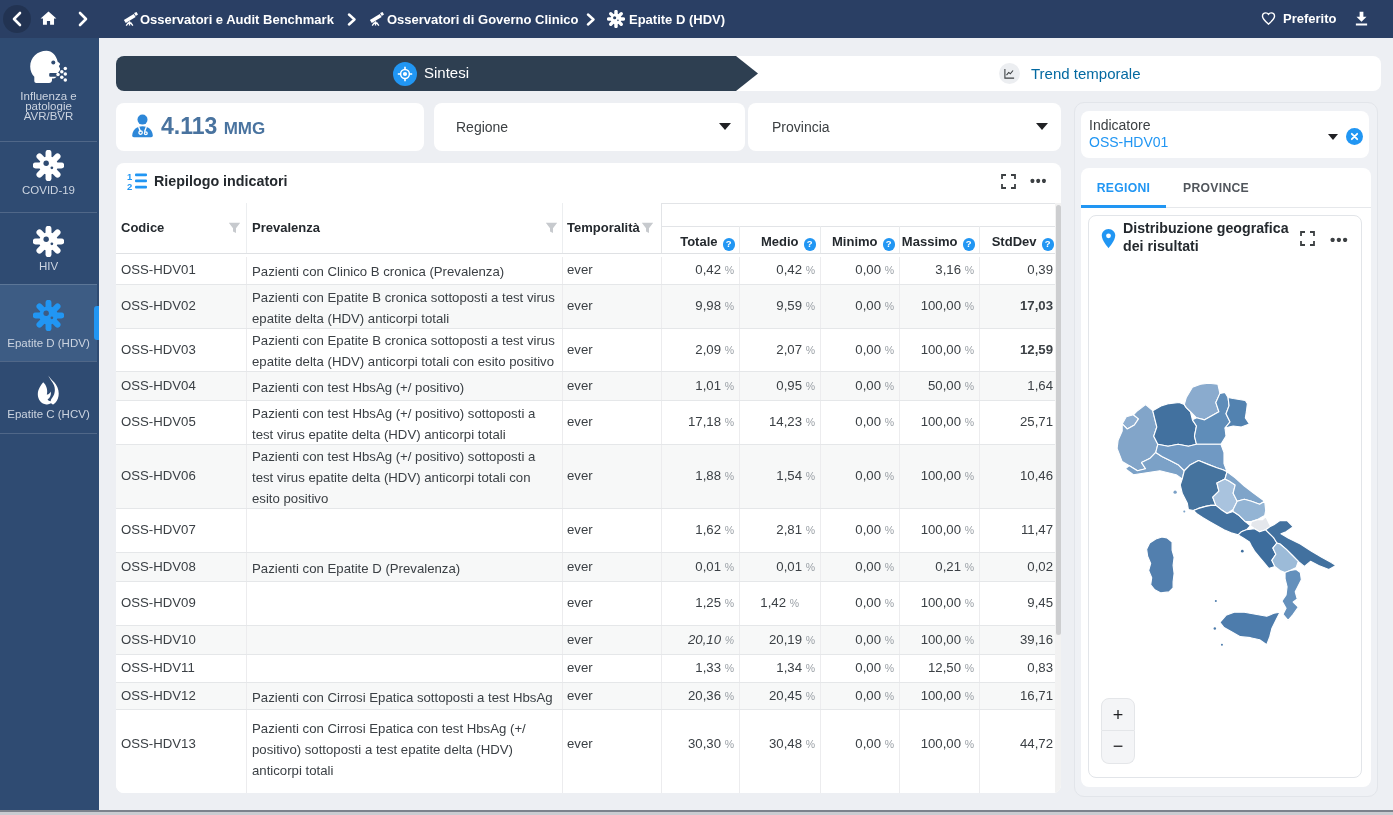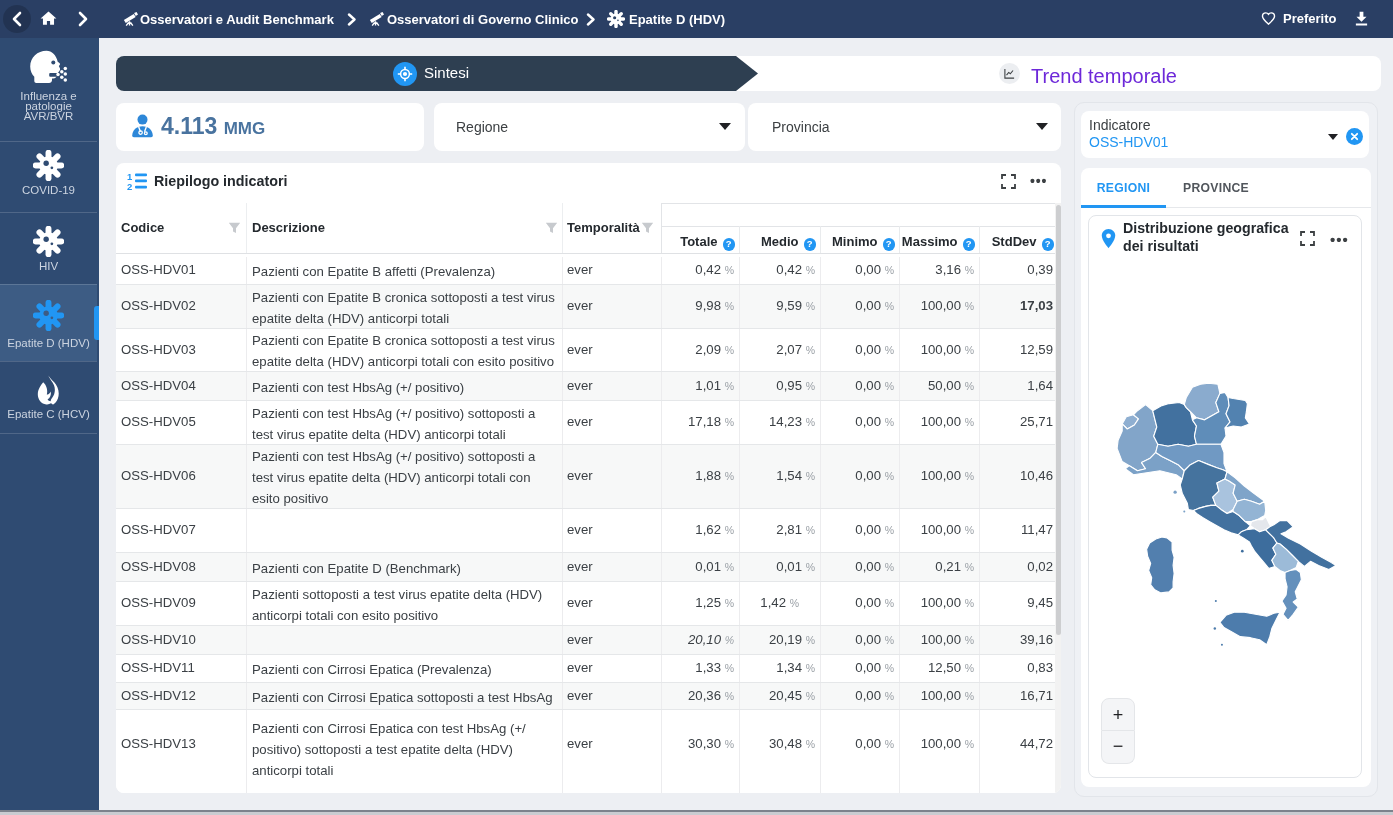--- a/index.html
+++ b/index.html
@@ -16,21 +16,21 @@
 
 
 .sitem { left:0; width:97px; color:#ccd4e0; font-size:11.5px; text-align:center; line-height:10.2px; }
 .sdiv { left:0; width:97px; height:1px; background:rgba(255,255,255,0.16); }
 #sel { left:0; top:284px; width:97px; height:77px; background:#3d5c84; }
 #selbar { left:94px; top:306px; width:5px; height:34px; background:#2196f3; border-radius:3px 0 0 3px; }
 
 
 #tabbar { left:116px; top:56px; width:1265px; height:35px; background:#ffffff; border-radius:8px; }
 #tabdark { left:116px; top:56px; width:620px; height:35px; background:#2e3f51; border-radius:8px 0 0 8px; }
-.tablabel { font-size:20px; color:#6d28d9; }
+.tablabel { font-size:15px; color:#0369a1; }
 
 .card { background:#fff; border-radius:8px; }
 #mmgcard { left:116px; top:103px; width:308px; height:48px; }
 #regione { left:434px; top:103px; width:311px; height:48px; }
 #provincia { left:748px; top:103px; width:313px; height:48px; }
 .ddtext { font-size:14px; color:#3c4043; top:119px; }
 .caret { width:0; height:0; border-left:6.5px solid transparent; border-right:6.5px solid transparent; border-top:7px solid #202124; }
 
 
 #tablecard { left:116px; top:163px; width:945px; height:630px; }
@@ -219,21 +219,21 @@
     </svg>
 <div class="abs" style="left:38px; top:10px; font-size:14.3px; font-weight:bold; color:#24292e;">Riepilogo indicatori</div>
 <svg class="abs" style="left:885px; top:11px;" width="15" height="15" viewBox="0 0 15 15">
       <path d="M1 5 V1 H5 M10 1 H14 V5 M14 10 V14 H10 M5 14 H1 V10" stroke="#3c4043" stroke-width="1.8" fill="none"></path>
     </svg>
 <div class="abs" style="left:914px; top:10px; color:#3c4043; font-size:14px; font-weight:bold; letter-spacing:0.8px;">•••</div>
 <div class="abs hdrtxt" style="left:5px; top:57px;">Codice</div>
 <svg class="abs" style="left:112px; top:59px;" width="13" height="12" viewBox="0 0 13 12">
       <path d="M0.8 0.8 H12.2 L8 6.2 V11 L5 9.4 V6.2 Z" fill="#c7cace"></path>
     </svg>
-<div class="abs hdrtxt" style="left:136px; top:57px;">Descrizione</div>
+<div class="abs hdrtxt" style="left:136px; top:57px;">Prevalenza</div>
 <svg class="abs" style="left:429px; top:59px;" width="13" height="12" viewBox="0 0 13 12">
       <path d="M0.8 0.8 H12.2 L8 6.2 V11 L5 9.4 V6.2 Z" fill="#c7cace"></path>
     </svg>
 <div class="abs hdrtxt" style="left:451px; top:57px;">Temporalità</div>
 <svg class="abs" style="left:525px; top:59px;" width="13" height="12" viewBox="0 0 13 12">
       <path d="M0.8 0.8 H12.2 L8 6.2 V11 L5 9.4 V6.2 Z" fill="#c7cace"></path>
     </svg>
 <div class="abs" style="left:545px; top:40px; width:1px; height:50px; background:#e2e4e7;"></div>
 <div class="abs" style="left:545px; top:40px; width:400px; height:1px; background:#e2e4e7;"></div>
 <div class="abs" style="left:545px; top:63px; width:400px; height:1px; background:#e2e4e7;"></div>
@@ -251,21 +251,21 @@
     <div class="abs" style="left:0px; top:90px; width:945px; height:1px; background:#dfe1e4;"></div>
 <div class="abs" style="left:0px; top:94px; width:940px; height:28px; background:#ffffff;"></div>
 <div class="abs" style="left:130px; top:94px; width:1px; height:28px; background:#ececee;"></div>
 <div class="abs" style="left:446px; top:94px; width:1px; height:28px; background:#ececee;"></div>
 <div class="abs" style="left:545px; top:94px; width:1px; height:28px; background:#ececee;"></div>
 <div class="abs" style="left:623px; top:94px; width:1px; height:28px; background:#ececee;"></div>
 <div class="abs" style="left:704px; top:94px; width:1px; height:28px; background:#ececee;"></div>
 <div class="abs" style="left:783px; top:94px; width:1px; height:28px; background:#ececee;"></div>
 <div class="abs" style="left:863px; top:94px; width:1px; height:28px; background:#ececee;"></div>
 <div class="abs datatxt" style="left:5px; top:99px;">OSS-HDV01</div>
-<div class="abs datatxt" style="left:136px; top:98px; line-height:21px;">Pazienti con Epatite B affetti (Prevalenza)</div>
+<div class="abs datatxt" style="left:136px; top:98px; line-height:21px;">Pazienti con Clinico B cronica (Prevalenza)</div>
 <div class="abs datatxt" style="left:451px; top:99px;">ever</div>
 <div class="abs num" style="left:533px; top:99px; width:85px;">0,42 <span class="pct">%</span></div>
 <div class="abs num" style="left:614px; top:99px; width:85px;">0,42 <span class="pct">%</span></div>
 <div class="abs num" style="left:693px; top:99px; width:85px;">0,00 <span class="pct">%</span></div>
 <div class="abs num" style="left:773px; top:99px; width:85px;">3,16 <span class="pct">%</span></div>
 <div class="abs num" style="left:857px; top:99px; width:80px;">0,39</div>
 <div class="abs" style="left:0px; top:121px; width:940px; height:1px; background:#e5e7e9;"></div>
 <div class="abs" style="left:0px; top:122px; width:940px; height:44px; background:#f7f8f8;"></div>
 <div class="abs" style="left:130px; top:122px; width:1px; height:44px; background:#ececee;"></div>
 <div class="abs" style="left:446px; top:122px; width:1px; height:44px; background:#ececee;"></div>
@@ -291,21 +291,21 @@
 <div class="abs" style="left:704px; top:166px; width:1px; height:43px; background:#ececee;"></div>
 <div class="abs" style="left:783px; top:166px; width:1px; height:43px; background:#ececee;"></div>
 <div class="abs" style="left:863px; top:166px; width:1px; height:43px; background:#ececee;"></div>
 <div class="abs datatxt" style="left:5px; top:179px;">OSS-HDV03</div>
 <div class="abs datatxt" style="left:136px; top:167px; line-height:21px;">Pazienti con Epatite B cronica sottoposti a test virus<br>epatite delta (HDV) anticorpi totali con esito positivo</div>
 <div class="abs datatxt" style="left:451px; top:179px;">ever</div>
 <div class="abs num" style="left:533px; top:179px; width:85px;">2,09 <span class="pct">%</span></div>
 <div class="abs num" style="left:614px; top:179px; width:85px;">2,07 <span class="pct">%</span></div>
 <div class="abs num" style="left:693px; top:179px; width:85px;">0,00 <span class="pct">%</span></div>
 <div class="abs num" style="left:773px; top:179px; width:85px;">100,00 <span class="pct">%</span></div>
-<div class="abs num" style="left:857px; top:179px; width:80px;">12,59</div>
+<div class="abs num" style="left:857px; top:179px; width:80px;font-weight:bold;">12,59</div>
 <div class="abs" style="left:0px; top:208px; width:940px; height:1px; background:#e5e7e9;"></div>
 <div class="abs" style="left:0px; top:209px; width:940px; height:29px; background:#f7f8f8;"></div>
 <div class="abs" style="left:130px; top:209px; width:1px; height:29px; background:#ececee;"></div>
 <div class="abs" style="left:446px; top:209px; width:1px; height:29px; background:#ececee;"></div>
 <div class="abs" style="left:545px; top:209px; width:1px; height:29px; background:#ececee;"></div>
 <div class="abs" style="left:623px; top:209px; width:1px; height:29px; background:#ececee;"></div>
 <div class="abs" style="left:704px; top:209px; width:1px; height:29px; background:#ececee;"></div>
 <div class="abs" style="left:783px; top:209px; width:1px; height:29px; background:#ececee;"></div>
 <div class="abs" style="left:863px; top:209px; width:1px; height:29px; background:#ececee;"></div>
 <div class="abs datatxt" style="left:5px; top:215px;">OSS-HDV04</div>
@@ -369,38 +369,37 @@
 <div class="abs" style="left:0px; top:389px; width:940px; height:1px; background:#e5e7e9;"></div>
 <div class="abs" style="left:0px; top:390px; width:940px; height:29px; background:#f7f8f8;"></div>
 <div class="abs" style="left:130px; top:390px; width:1px; height:29px; background:#ececee;"></div>
 <div class="abs" style="left:446px; top:390px; width:1px; height:29px; background:#ececee;"></div>
 <div class="abs" style="left:545px; top:390px; width:1px; height:29px; background:#ececee;"></div>
 <div class="abs" style="left:623px; top:390px; width:1px; height:29px; background:#ececee;"></div>
 <div class="abs" style="left:704px; top:390px; width:1px; height:29px; background:#ececee;"></div>
 <div class="abs" style="left:783px; top:390px; width:1px; height:29px; background:#ececee;"></div>
 <div class="abs" style="left:863px; top:390px; width:1px; height:29px; background:#ececee;"></div>
 <div class="abs datatxt" style="left:5px; top:396px;">OSS-HDV08</div>
-<div class="abs datatxt" style="left:136px; top:395px; line-height:21px;">Pazienti con Epatite D (Benchmark)</div>
+<div class="abs datatxt" style="left:136px; top:395px; line-height:21px;">Pazienti con Epatite D (Prevalenza)</div>
 <div class="abs datatxt" style="left:451px; top:396px;">ever</div>
 <div class="abs num" style="left:533px; top:396px; width:85px;">0,01 <span class="pct">%</span></div>
 <div class="abs num" style="left:614px; top:396px; width:85px;">0,01 <span class="pct">%</span></div>
 <div class="abs num" style="left:693px; top:396px; width:85px;">0,00 <span class="pct">%</span></div>
 <div class="abs num" style="left:773px; top:396px; width:85px;">0,21 <span class="pct">%</span></div>
 <div class="abs num" style="left:857px; top:396px; width:80px;">0,02</div>
 <div class="abs" style="left:0px; top:418px; width:940px; height:1px; background:#e5e7e9;"></div>
 <div class="abs" style="left:0px; top:419px; width:940px; height:44px; background:#ffffff;"></div>
 <div class="abs" style="left:130px; top:419px; width:1px; height:44px; background:#ececee;"></div>
 <div class="abs" style="left:446px; top:419px; width:1px; height:44px; background:#ececee;"></div>
 <div class="abs" style="left:545px; top:419px; width:1px; height:44px; background:#ececee;"></div>
 <div class="abs" style="left:623px; top:419px; width:1px; height:44px; background:#ececee;"></div>
 <div class="abs" style="left:704px; top:419px; width:1px; height:44px; background:#ececee;"></div>
 <div class="abs" style="left:783px; top:419px; width:1px; height:44px; background:#ececee;"></div>
 <div class="abs" style="left:863px; top:419px; width:1px; height:44px; background:#ececee;"></div>
 <div class="abs datatxt" style="left:5px; top:432px;">OSS-HDV09</div>
-<div class="abs datatxt" style="left:136px; top:421px; line-height:21px;">Pazienti sottoposti a test virus epatite delta (HDV)<br>anticorpi totali con esito positivo</div>
 <div class="abs datatxt" style="left:451px; top:432px;">ever</div>
 <div class="abs num" style="left:533px; top:432px; width:85px;">1,25 <span class="pct">%</span></div>
 <div class="abs num" style="left:598px; top:432px; width:85px;">1,42 <span class="pct">%</span></div>
 <div class="abs num" style="left:693px; top:432px; width:85px;">0,00 <span class="pct">%</span></div>
 <div class="abs num" style="left:773px; top:432px; width:85px;">100,00 <span class="pct">%</span></div>
 <div class="abs num" style="left:857px; top:432px; width:80px;">9,45</div>
 <div class="abs" style="left:0px; top:462px; width:940px; height:1px; background:#e5e7e9;"></div>
 <div class="abs" style="left:0px; top:463px; width:940px; height:29px; background:#f7f8f8;"></div>
 <div class="abs" style="left:130px; top:463px; width:1px; height:29px; background:#ececee;"></div>
 <div class="abs" style="left:446px; top:463px; width:1px; height:29px; background:#ececee;"></div>
@@ -419,21 +418,20 @@
 <div class="abs" style="left:0px; top:491px; width:940px; height:1px; background:#e5e7e9;"></div>
 <div class="abs" style="left:0px; top:492px; width:940px; height:28px; background:#ffffff;"></div>
 <div class="abs" style="left:130px; top:492px; width:1px; height:28px; background:#ececee;"></div>
 <div class="abs" style="left:446px; top:492px; width:1px; height:28px; background:#ececee;"></div>
 <div class="abs" style="left:545px; top:492px; width:1px; height:28px; background:#ececee;"></div>
 <div class="abs" style="left:623px; top:492px; width:1px; height:28px; background:#ececee;"></div>
 <div class="abs" style="left:704px; top:492px; width:1px; height:28px; background:#ececee;"></div>
 <div class="abs" style="left:783px; top:492px; width:1px; height:28px; background:#ececee;"></div>
 <div class="abs" style="left:863px; top:492px; width:1px; height:28px; background:#ececee;"></div>
 <div class="abs datatxt" style="left:5px; top:497px;">OSS-HDV11</div>
-<div class="abs datatxt" style="left:136px; top:496px; line-height:21px;">Pazienti con Cirrosi Epatica (Prevalenza)</div>
 <div class="abs datatxt" style="left:451px; top:497px;">ever</div>
 <div class="abs num" style="left:533px; top:497px; width:85px;">1,33 <span class="pct">%</span></div>
 <div class="abs num" style="left:614px; top:497px; width:85px;">1,34 <span class="pct">%</span></div>
 <div class="abs num" style="left:693px; top:497px; width:85px;">0,00 <span class="pct">%</span></div>
 <div class="abs num" style="left:773px; top:497px; width:85px;">12,50 <span class="pct">%</span></div>
 <div class="abs num" style="left:857px; top:497px; width:80px;">0,83</div>
 <div class="abs" style="left:0px; top:519px; width:940px; height:1px; background:#e5e7e9;"></div>
 <div class="abs" style="left:0px; top:520px; width:940px; height:27px; background:#f7f8f8;"></div>
 <div class="abs" style="left:130px; top:520px; width:1px; height:27px; background:#ececee;"></div>
 <div class="abs" style="left:446px; top:520px; width:1px; height:27px; background:#ececee;"></div>

